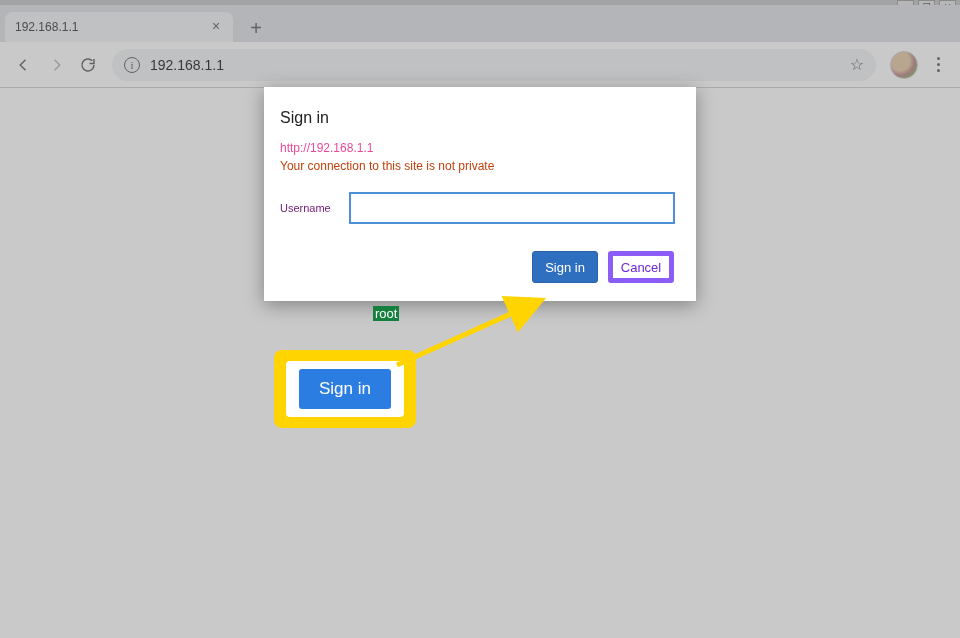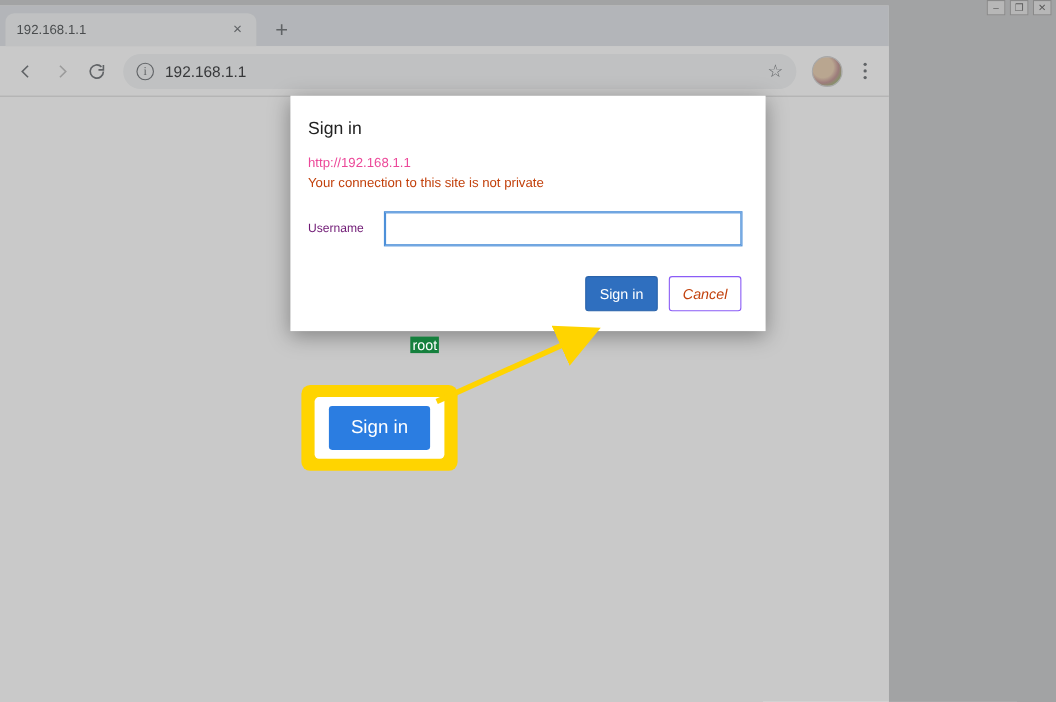--- a/index.html
+++ b/index.html
@@ -30,21 +30,21 @@
     text-align:center;
     color:#555;
     box-sizing:border-box;
   }
 
   
   #chrome{
     position:absolute;
     left:0;
     top:5px;
-    width:808px;
+    width:960px;
     background:#ffffff;
   }
 
   
   #tabstrip{
     height:37px;
     background:#DEE1E6;
     display:flex;
     align-items:flex-end;
   }
@@ -208,21 +208,21 @@
     border-radius:3px;
     font-size:13px;
     display:flex;align-items:center;justify-content:center;
     cursor:pointer;
     box-sizing:border-box;
   }
   .btn-primary{
     background:#2f6fbf;color:#fff;border:1px solid #2a63aa;
   }
   .btn-secondary{
-    background:#fff;color:#c2410c;border:1px solid #8b5cf6;font-style:italic;
+    background:#fff;color:#6d28d9;border:5px solid #8b5cf6;
   }
 
   
   #callout{
     position:absolute;
     left:274px;
     top:350px;
     width:142px;height:78px;
     background:#ffd400;
     border-radius:8px;

